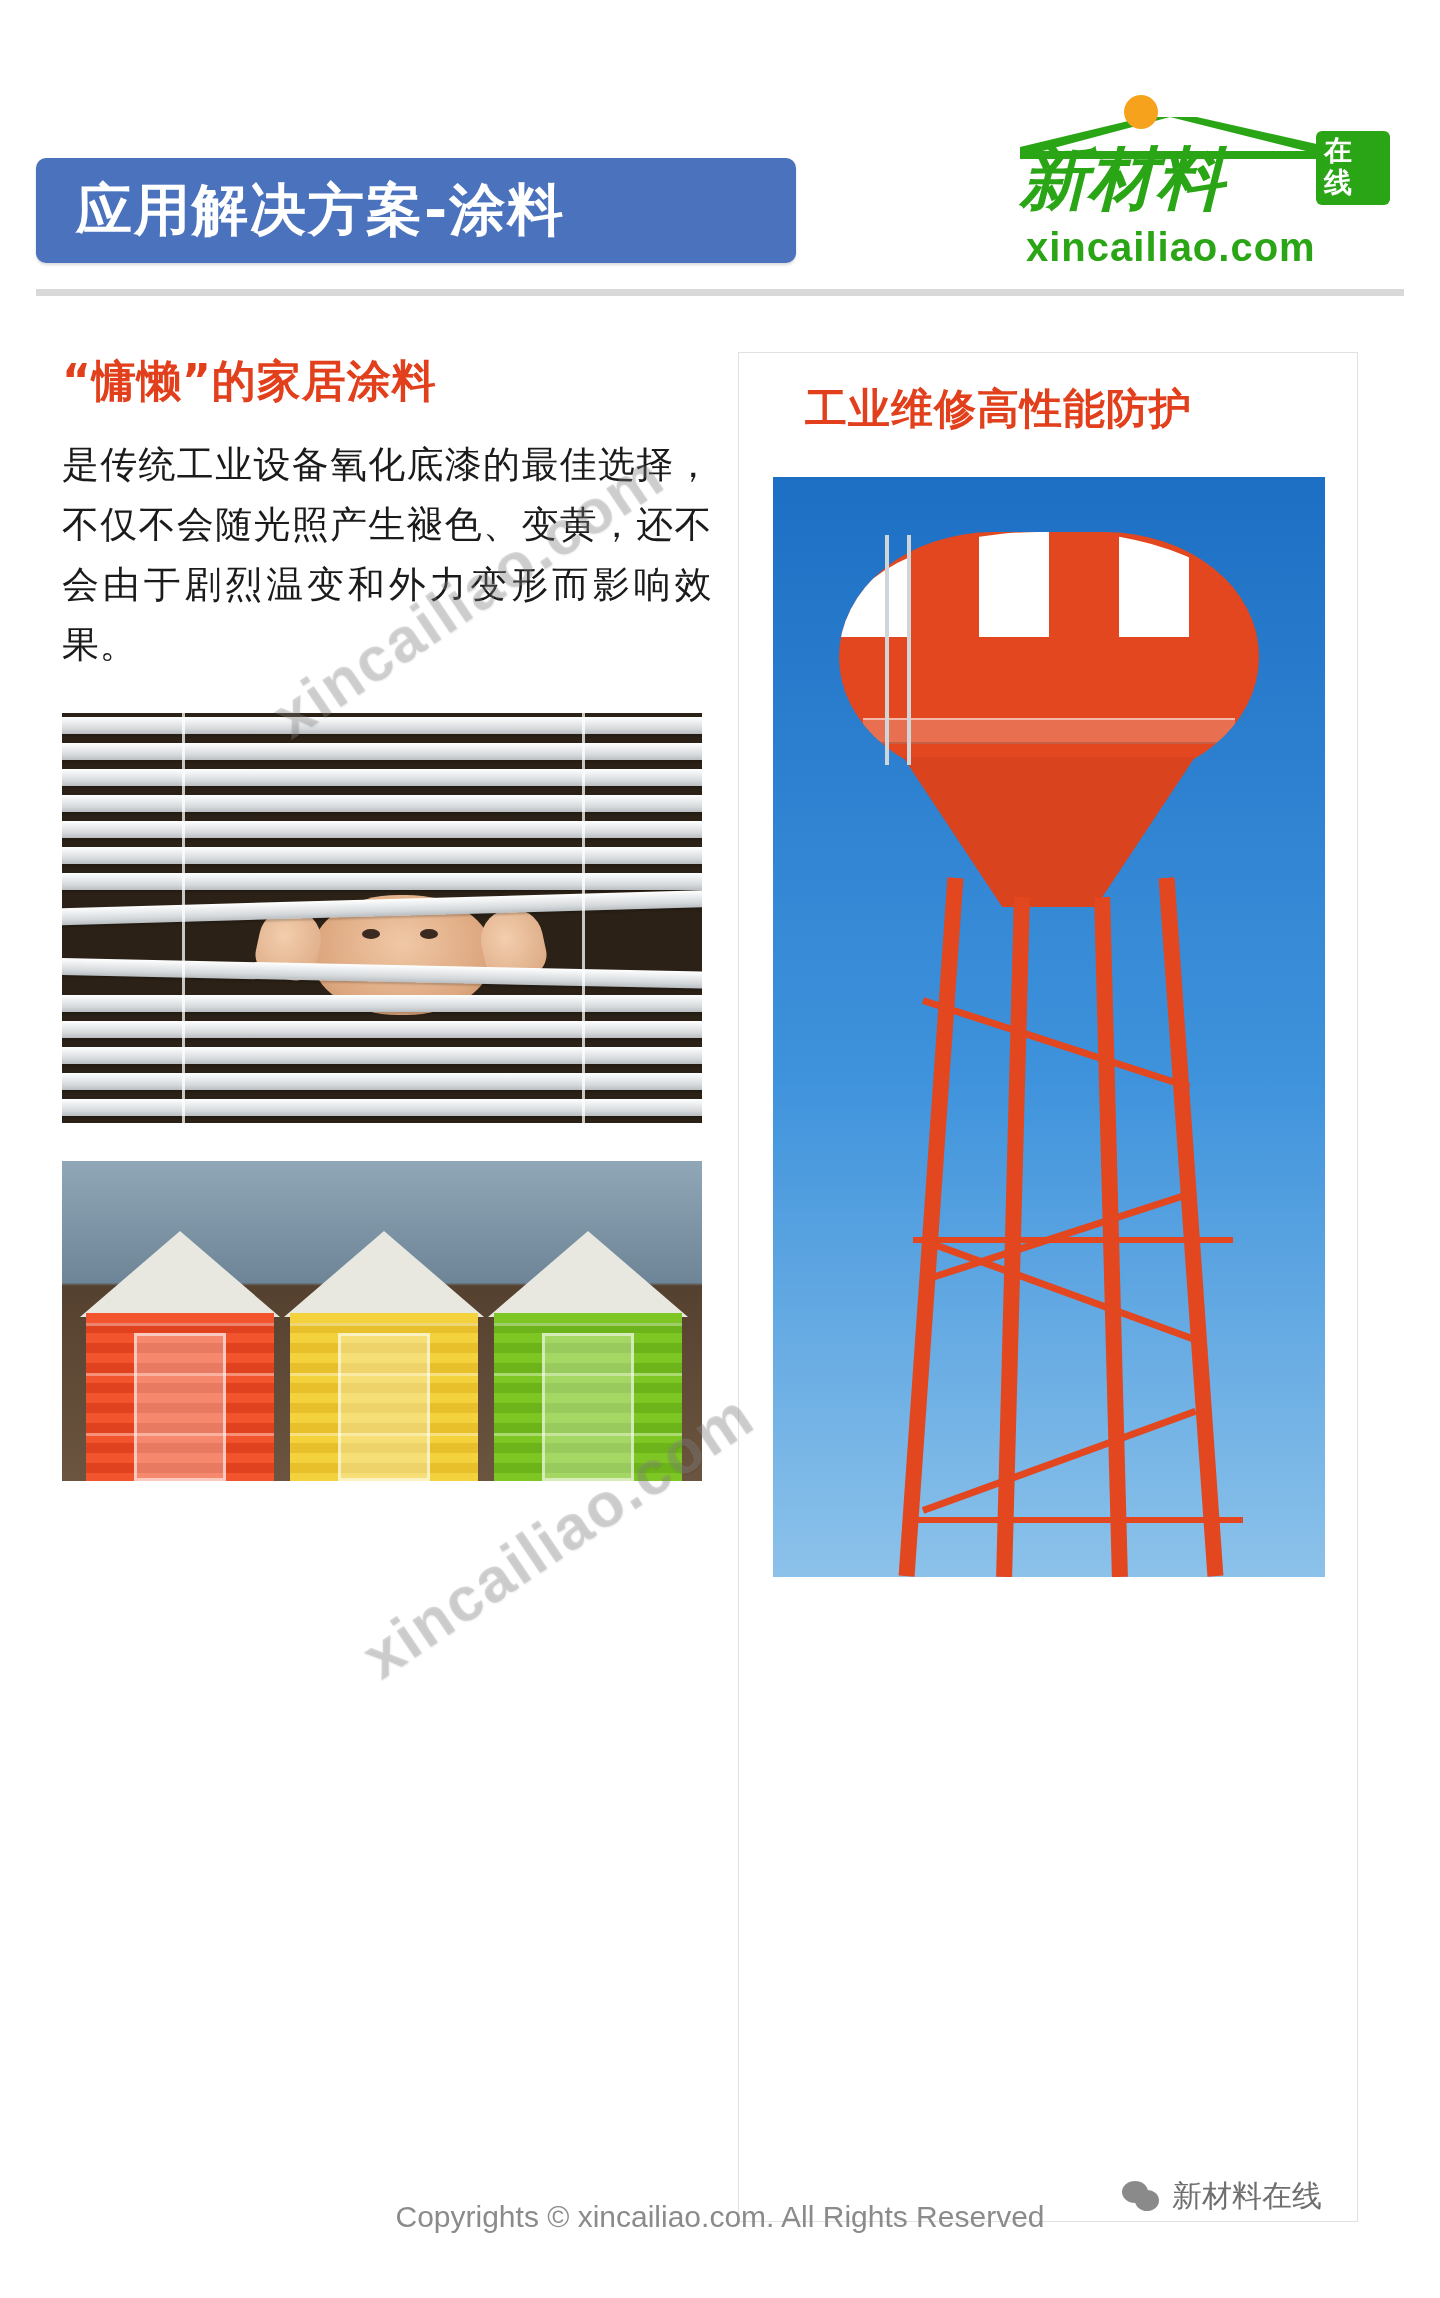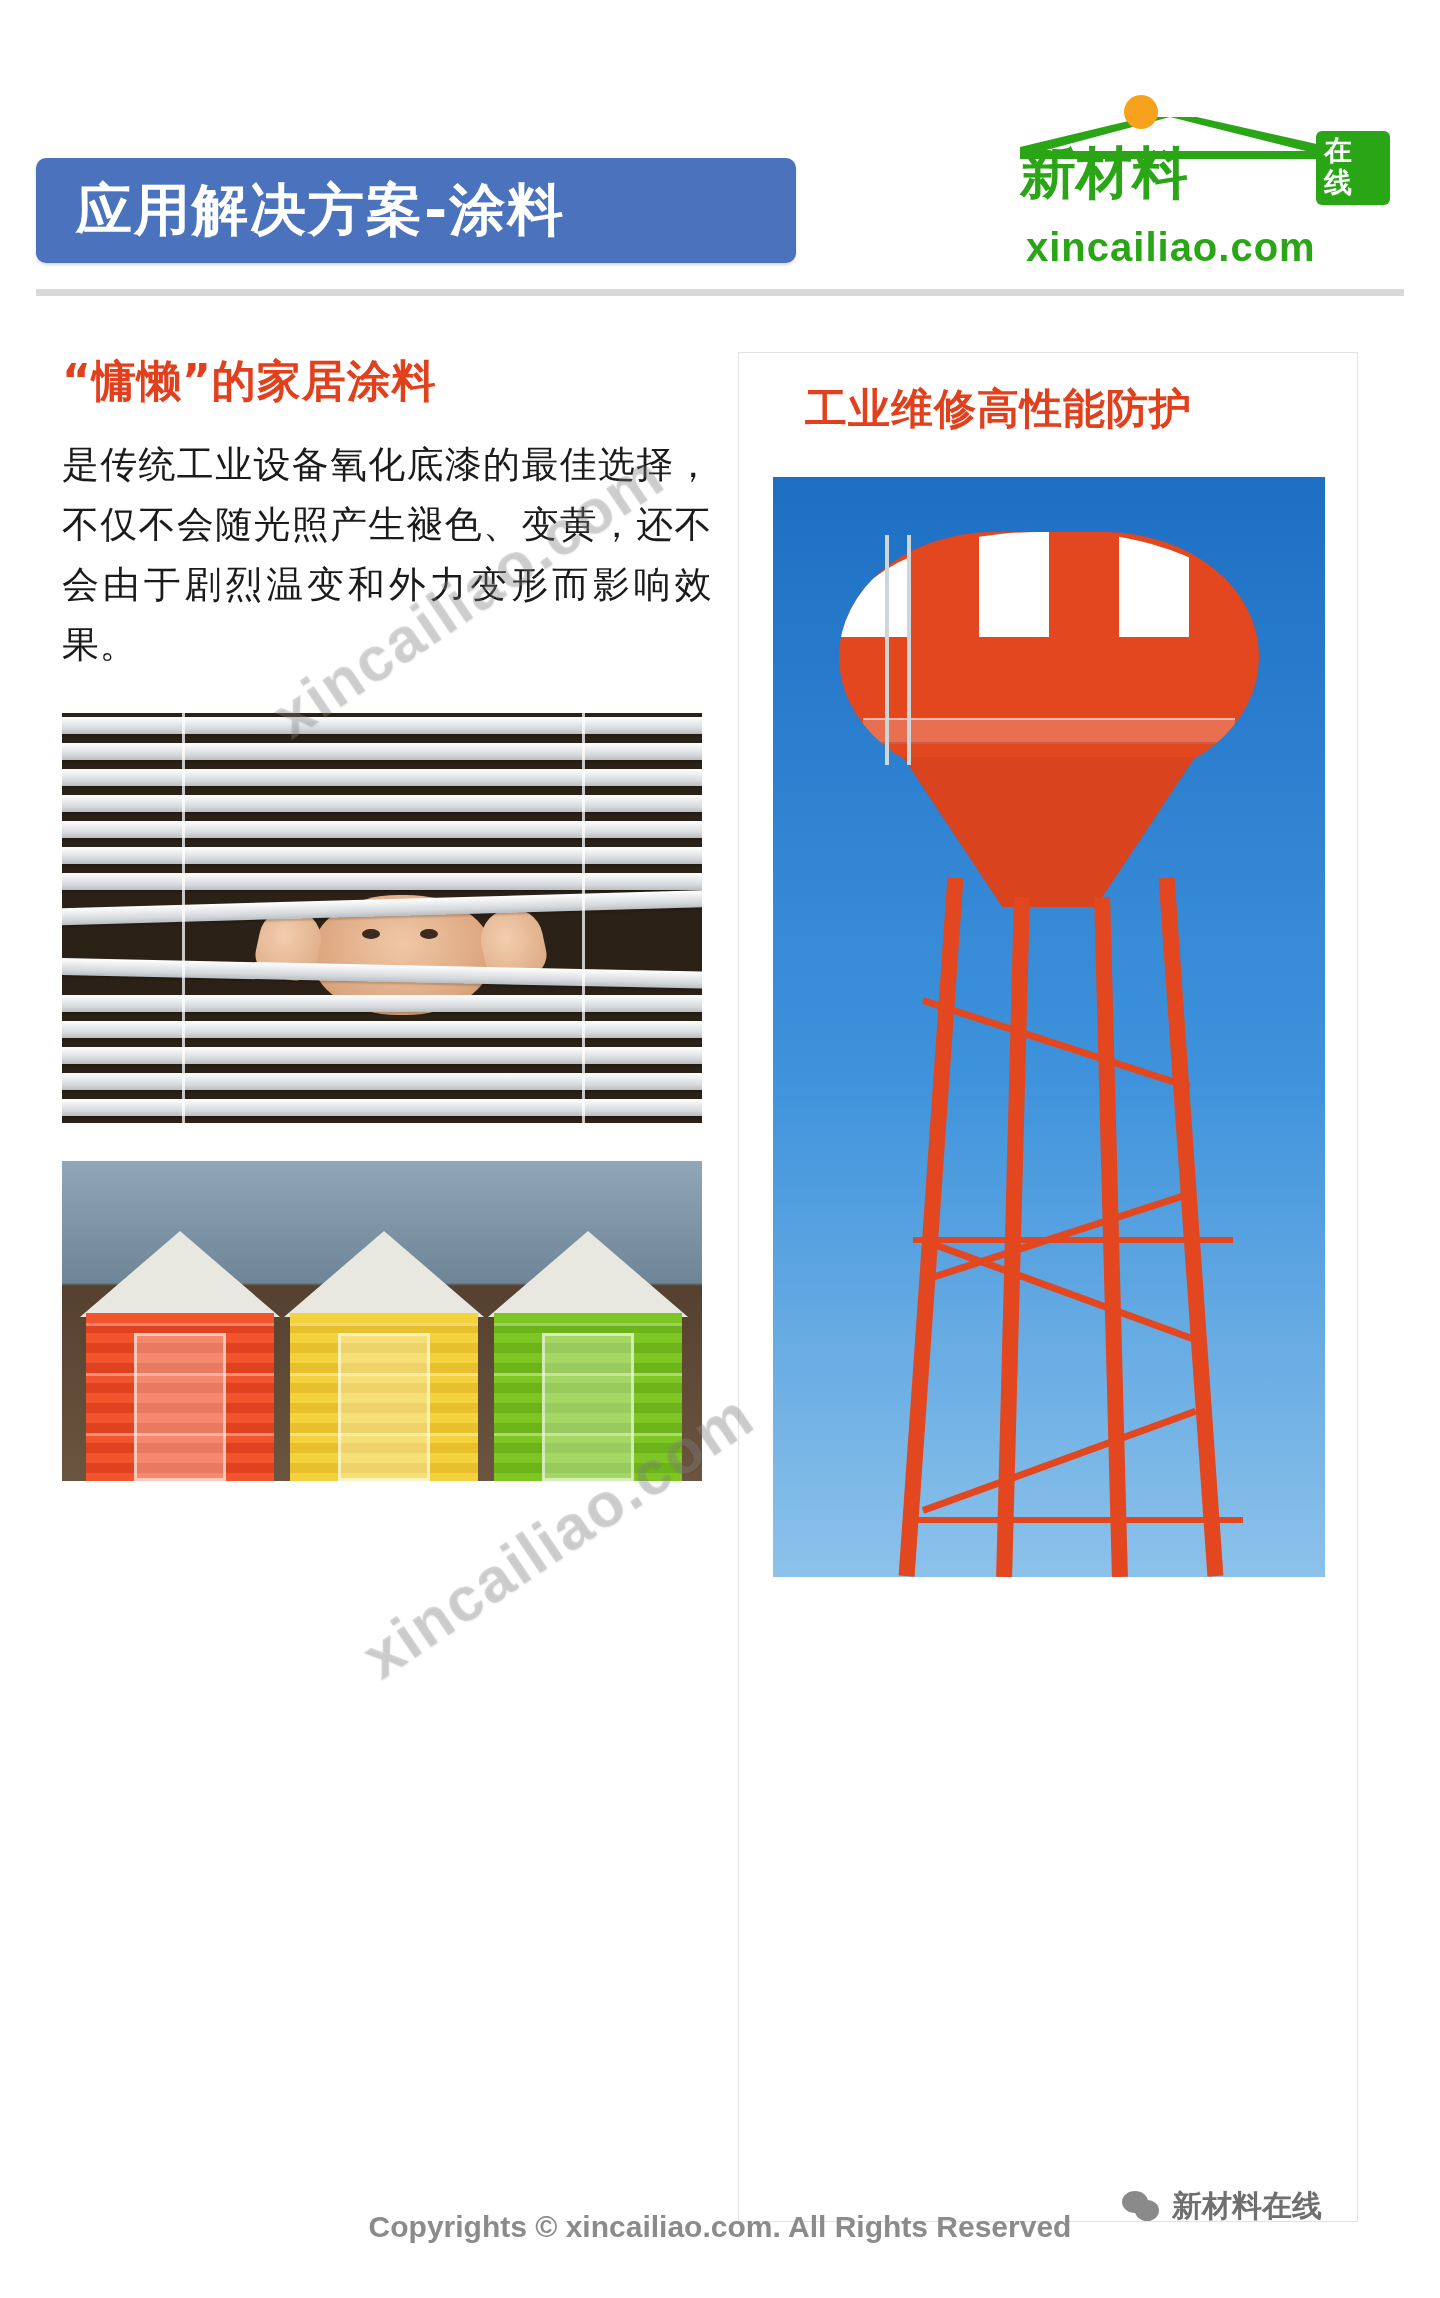--- a/index.html
+++ b/index.html
@@ -63,26 +63,27 @@
   }
   .logo-roof {
     position: absolute;
     left: 0px; top: 22px;
     width: 310px; height: 40px;
   }
   .logo-roof svg { display:block; }
   .logo-cn {
     position: absolute;
     left: 0px; top: 50px;
-    font-size: 56px;
+    font-size: 68px;
     font-weight: bold;
     color: #2aa515;
     letter-spacing: 0px;
     font-family: "DejaVu Sans", "Liberation Sans", sans-serif;
     line-height: 1;
+    font-style: italic;
   }
   .logo-sun {
     position: absolute;
     left: 104px; top: 0px;
     width: 34px; height: 34px;
     border-radius: 50%;
     background: #f6a21c;
   }
   .logo-badge {
     position: absolute;
@@ -317,24 +318,23 @@
     pointer-events: none;
     white-space: nowrap;
     text-shadow: 0 1px 2px rgba(0,0,0,0.10);
   }
   .wm-a { left: 240px; top: 560px; color: rgba(150,150,150,0.30); }
   .wm-b { left: 330px; top: 1500px; color: rgba(150,150,150,0.32); }
 
   
   .footer {
     position: absolute;
-    left: 0; bottom: 8px;
+    left: 0; bottom: 18px;
     width: 1364px;
     height: 120px;
-    font-weight: bold;
   }
   .copyright {
     position: absolute;
     left: 0; top: 40px;
     width: 1440px;
     text-align: center;
     color: #8b8b8b;
     font-size: 30px;
     font-family: "Liberation Sans", sans-serif;
   }

